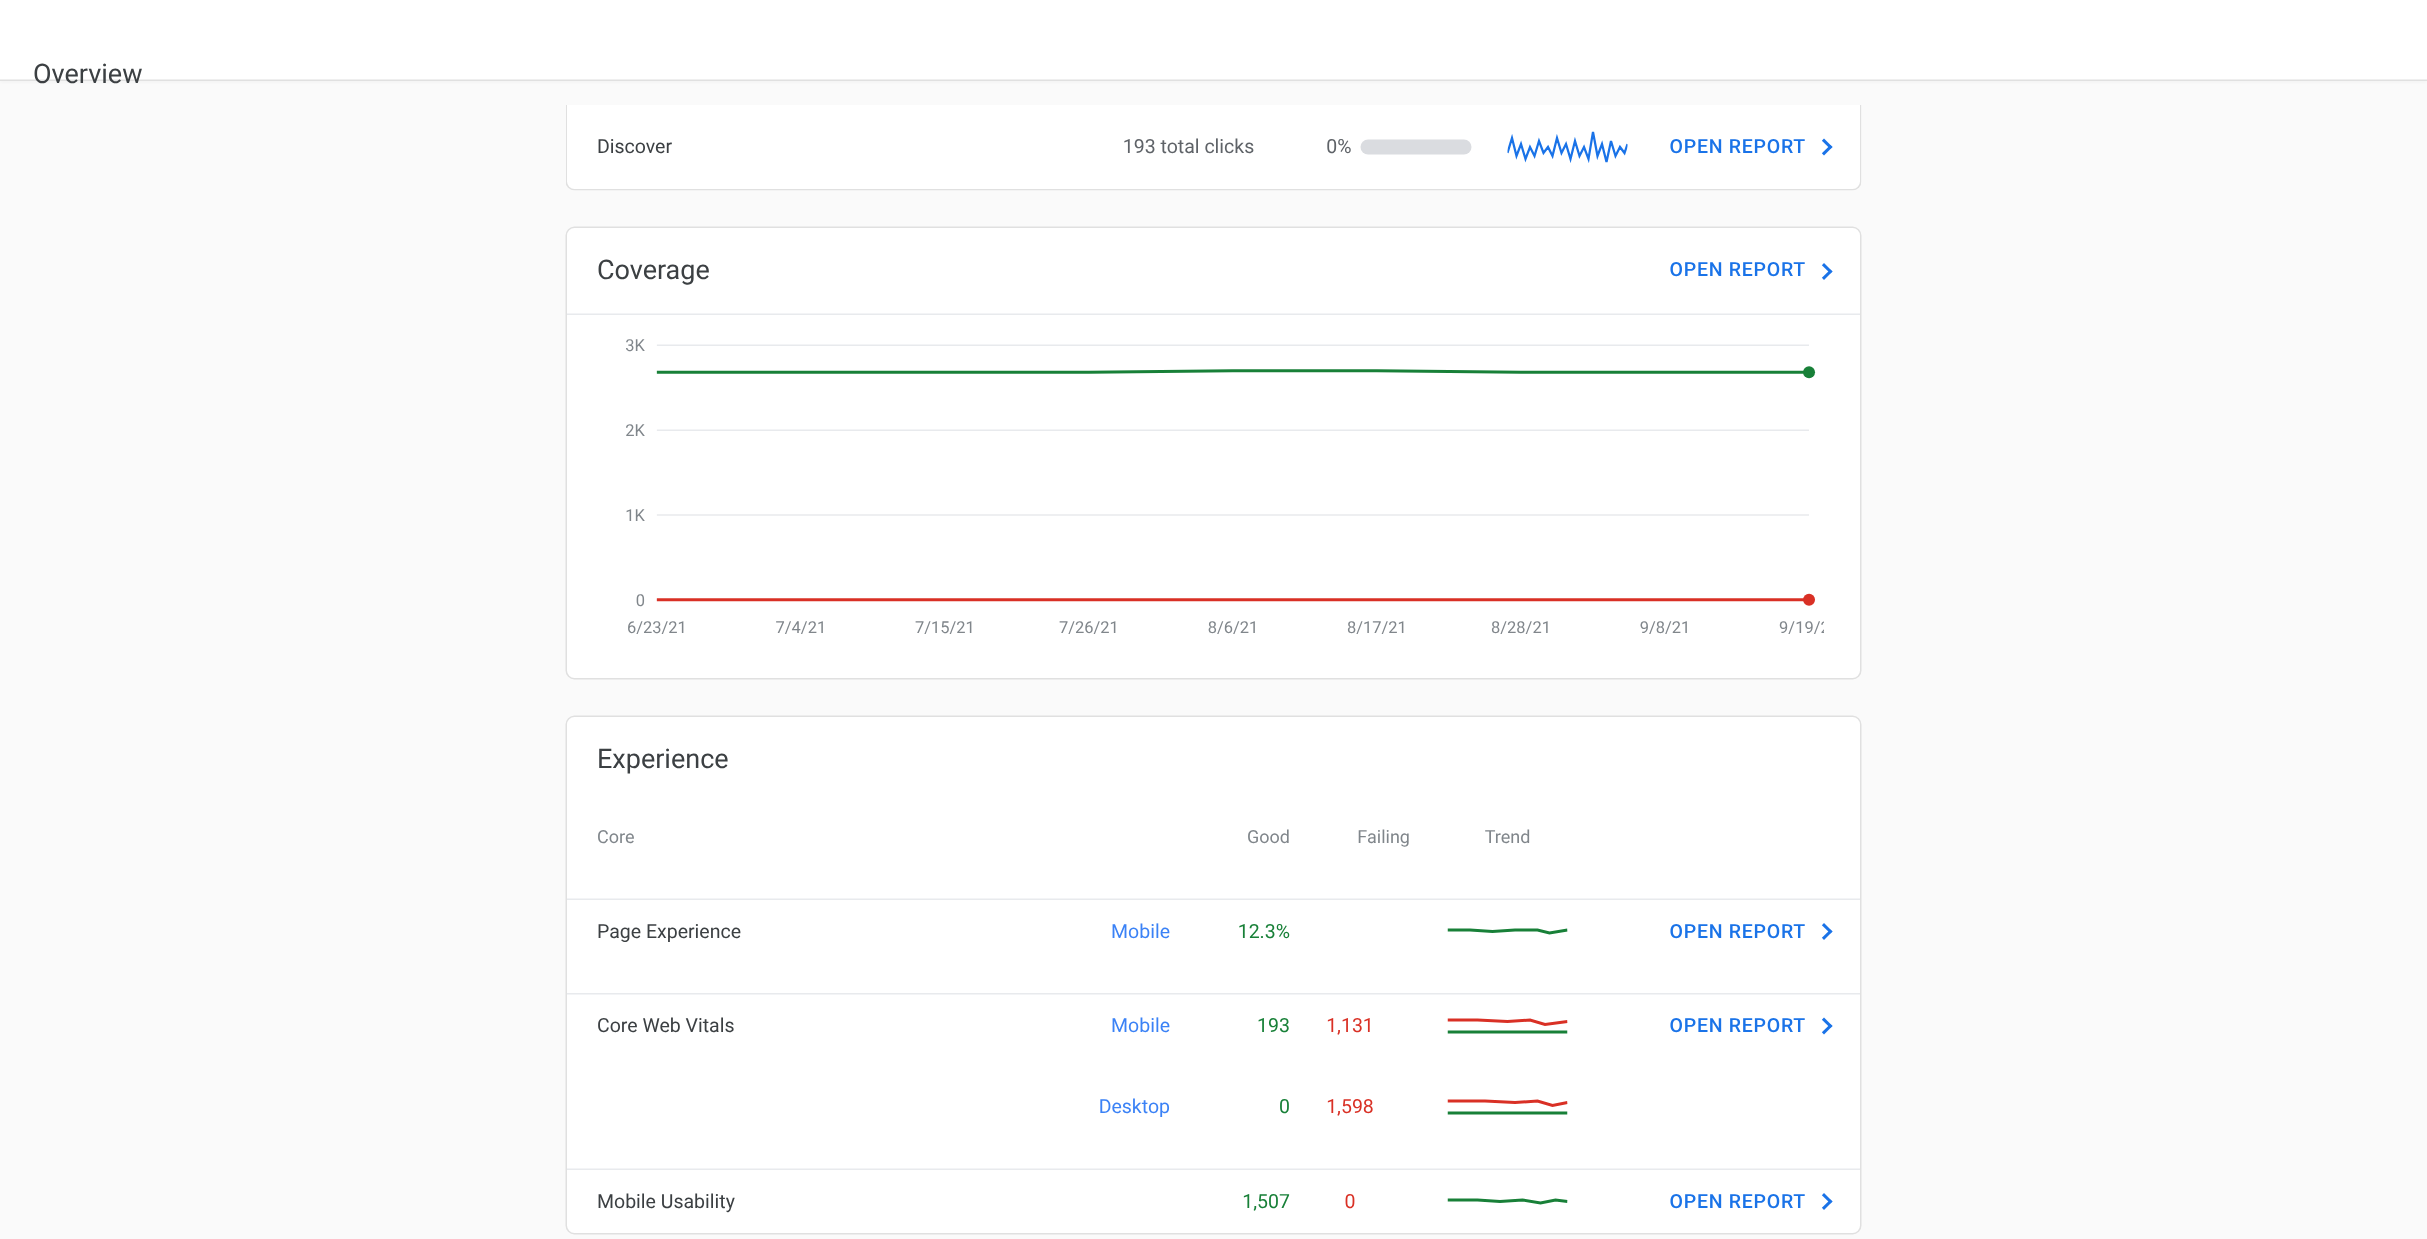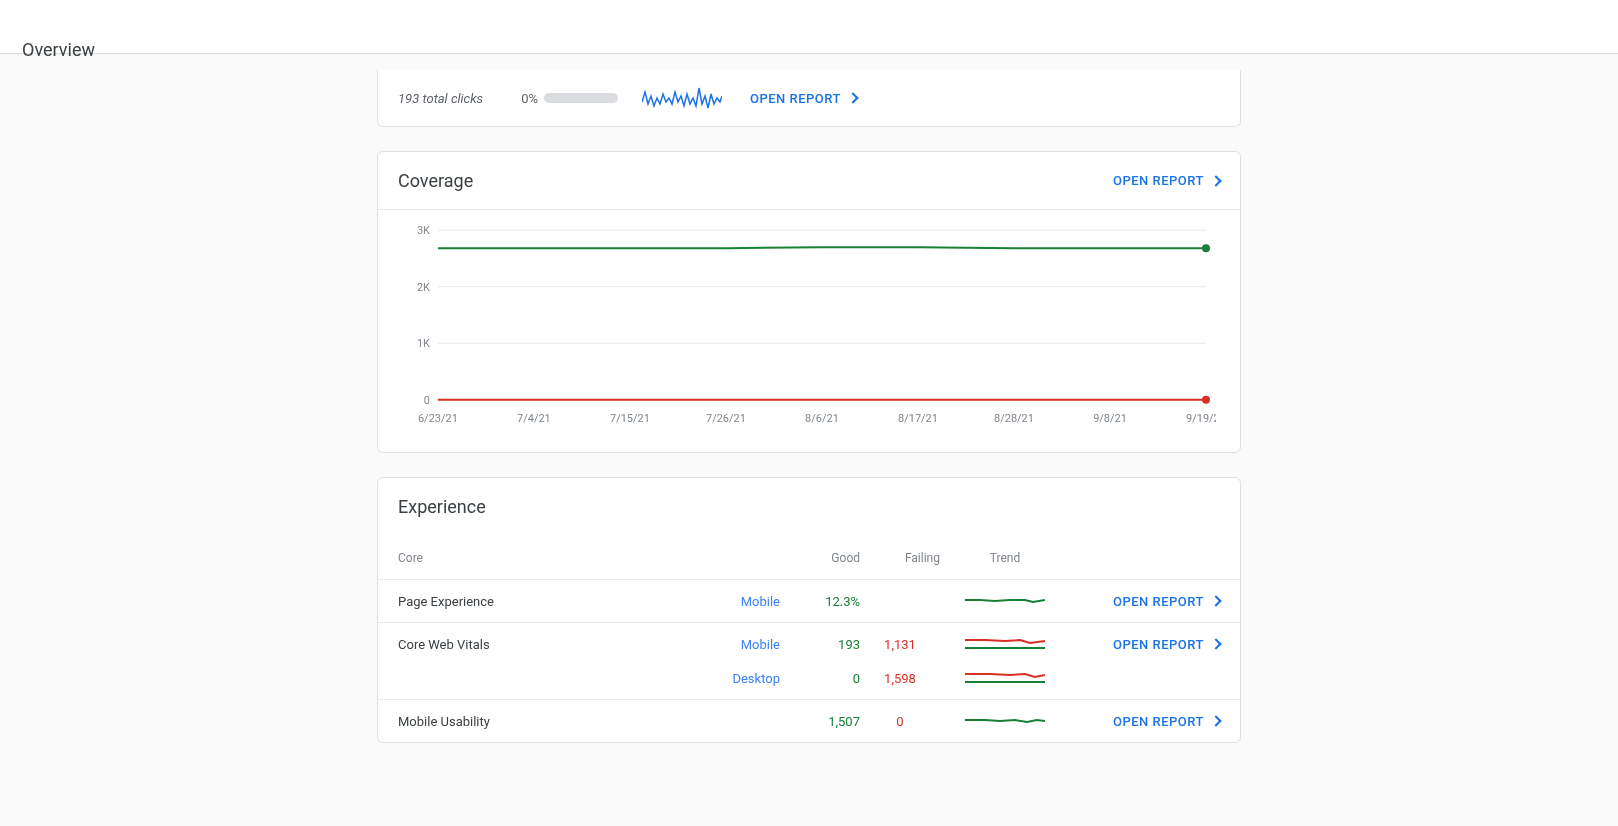--- a/index.html
+++ b/index.html
@@ -51,22 +51,21 @@
   }
   .row-border { border-top: 1px solid #e8eaed; }
   .discover-label {
     flex: 1 1 auto;
     font-size: 13px;
     color: #3c4043;
   }
   .discover-clicks {
     font-size: 13px;
     color: #5f6368;
-    margin-right: 38px;
-    font-style: italic;
+    margin-right: 48px;
   }
   .pct-wrap {
     display: flex;
     align-items: center;
     margin-right: 24px;
   }
   .pct-label { font-size: 13px; color: #5f6368; margin-right: 6px; }
   .pct-bar {
     width: 74px; height: 10px;
     background: #dadce0;
@@ -138,20 +137,21 @@
   .exp-header div:nth-child(2),
   .exp-header div:nth-child(3),
   .exp-header div:nth-child(4) { text-align: right; }
   .exp-row {
     display: grid;
     grid-template-columns: 1fr 110px 80px 80px 130px 150px;
     align-items: center;
     padding: 12px 20px;
     border-top: 1px solid #e8eaed;
     font-size: 13px;
+    margin-top: 20px;
   }
   .exp-row .col-type { color: #3c4043; }
   .exp-row .col-device { color: #3b82f6; text-align: right; }
   .exp-row .col-good { color: #188038; text-align: right; font-weight: 400; }
   .exp-row .col-fail { color: #d93025; text-align: center; font-weight: 400; }
   .exp-row .col-trend { display:flex; align-items:center; justify-content:center; }
   .exp-row .col-action { display:flex; justify-content:flex-end; }
   .subrow { border-top: none; padding-top: 4px; }
   .trend-svg { width: 80px; height: 18px; }
   .trend-svg.double { height: 18px; }
@@ -160,20 +160,21 @@
 <body>
 
 <div class="header">
   <h1>Overview</h1>
 </div>
 
 <div class="main">
 
   <div class="card discover-card">
     <div class="row">
+      <div class="discover-label">Discover</div>
       <div class="discover-clicks">193 total clicks</div>
       <div class="pct-wrap">
         <span class="pct-label">0%</span>
         <div class="pct-bar"></div>
       </div>
       <svg class="sparkline" viewBox="0 0 80 28">
         <polyline fill="none" stroke="#1a73e8" stroke-width="1.5" points="0,18 3,8 6,20 9,12 12,22 15,14 18,20 21,10 24,18 27,14 30,20 33,8 36,18 39,12 42,22 45,10 48,20 51,14 54,22 57,4 60,20 63,12 66,24 69,10 72,20 75,14 78,18 80,12"></polyline>
       </svg>
       <div class="open-report">
         <span>OPEN REPORT</span>

